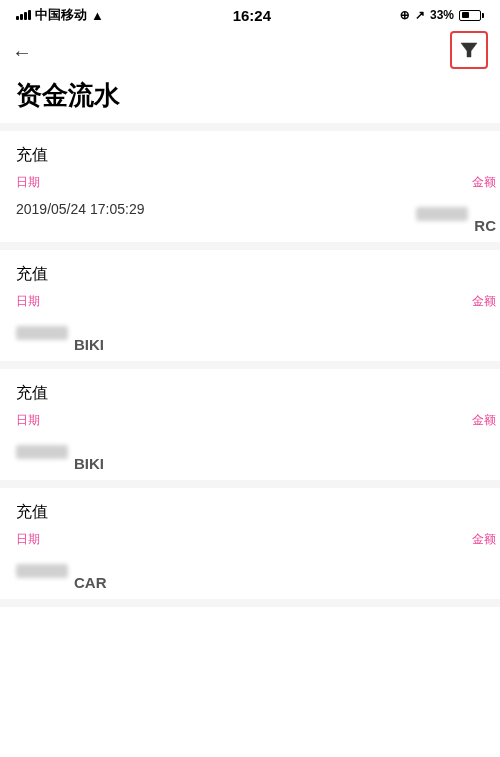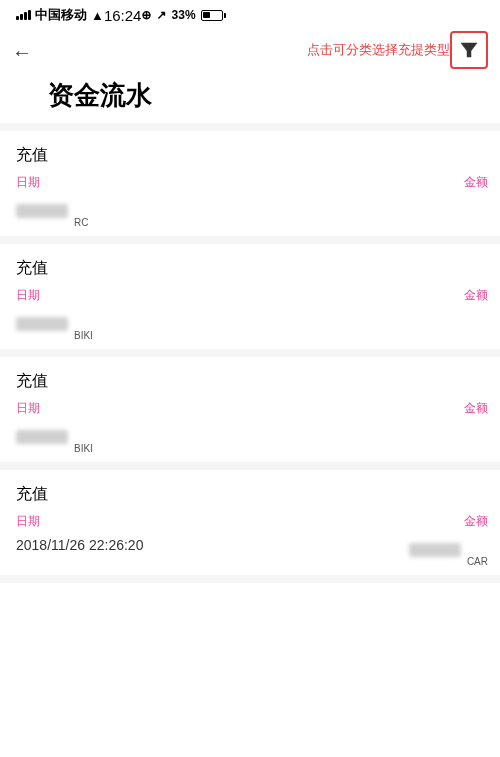--- a/index.html
+++ b/index.html
@@ -8,29 +8,29 @@
       width: 500px;
       min-height: 757px;
       background: #fff;
       font-family: -apple-system, 'PingFang SC', 'Helvetica Neue', sans-serif;
       color: #000;
     }
 
     
     .status-bar {
       display: flex;
-      justify-content: flex-start;
+      justify-content: space-between;
       align-items: center;
       padding: 6px 16px 4px 16px;
       font-size: 13px;
       font-weight: 600;
       height: 28px;
     }
     .status-left { display: flex; align-items: center; gap: 4px; }
-    .status-center { font-size: 15px; font-weight: 400; }
+    .status-center { font-size: 15px; font-weight: 700; }
     .status-right { display: flex; align-items: center; gap: 5px; font-size: 12px; }
 
     
     .signal { display: flex; align-items: flex-end; gap: 1px; }
     .signal-bar { background: #000; width: 3px; border-radius: 1px; }
 
     
     .wifi-icon { font-size: 13px; }
 
     
@@ -74,26 +74,25 @@
       color: #333;
       cursor: pointer;
       padding: 4px 8px 4px 0;
     }
 
     
     .page-title {
       font-size: 26px;
       font-weight: 600;
       padding: 6px 16px 10px 16px;
-      margin-left: 32px;
     }
 
     
     .section {
-      padding: 14px 12px 6px 16px;
+      padding: 14px 4px 6px 16px;
     }
     .section-title {
       font-size: 16px;
       font-weight: 500;
       color: #000;
       margin-bottom: 8px;
     }
     .section-row {
       display: flex;
       justify-content: space-between;
@@ -110,23 +109,23 @@
       gap: 6px;
     }
     .blurred-amount {
       width: 52px;
       height: 14px;
       background: #d0d0d0;
       border-radius: 3px;
       filter: blur(2px);
     }
     .currency-label {
-      font-size: 10px;
+      font-size: 15px;
       color: #555;
-      font-weight: 400;
+      font-weight: 700;
       margin-top: 24px;
     }
     .date-value {
       font-size: 14px;
       color: #333;
       margin-bottom: 10px;
     }
 
     .section-separator {
       height: 8px;
@@ -185,23 +184,20 @@
       <div class="battery-body">
         <div class="battery-fill"></div>
       </div>
       <div class="battery-tip"></div>
     </div>
   </div>
 </div>
 
 <div class="nav-bar">
   <span class="back-btn">←</span>
-  <div class="nav-bar-tooltip">
-    <span class="tooltip-text">点击可分类选择充提类型</span>
-  </div>
   <div class="filter-btn">
 
     <svg width="20" height="20" viewBox="0 0 20 20">
       <polygon points="2,3 18,3 12,11 12,17 8,17 8,11" fill="#333" stroke="#333" stroke-width="0.5"></polygon>
       <line x1="10" y1="12" x2="10" y2="17" stroke="#333" stroke-width="2"></line>
       <line x1="4" y1="6" x2="16" y2="6" stroke="#333" stroke-width="1" opacity="0.4"></line>
     </svg>
   </div>
 </div>
 
@@ -210,20 +206,21 @@
 <div>
 
   <div class="section-separator"></div>
   <div class="section">
     <div class="section-title">充值</div>
     <div class="section-row">
       <span class="row-label">日期</span>
       <span class="row-label">金额</span>
     </div>
     <div class="section-row">
+      <span class="date-value">2019/05/24 17:05:29</span>
       <div class="row-value-area">
         <div class="blurred-amount"></div>
         <span class="currency-label">RC</span>
       </div>
     </div>
   </div>
 
   <div class="section-separator"></div>
   <div class="section">
     <div class="section-title">充值</div>
@@ -255,21 +252,20 @@
   </div>
 
   <div class="section-separator"></div>
   <div class="section">
     <div class="section-title">充值</div>
     <div class="section-row">
       <span class="row-label">日期</span>
       <span class="row-label">金额</span>
     </div>
     <div class="section-row">
-      <span class="date-value">2018/11/26 22:26:20</span>
       <div class="row-value-area">
         <div class="blurred-amount"></div>
         <span class="currency-label">CAR</span>
       </div>
     </div>
   </div>
   <div class="section-separator"></div>
 
 </div>
 

